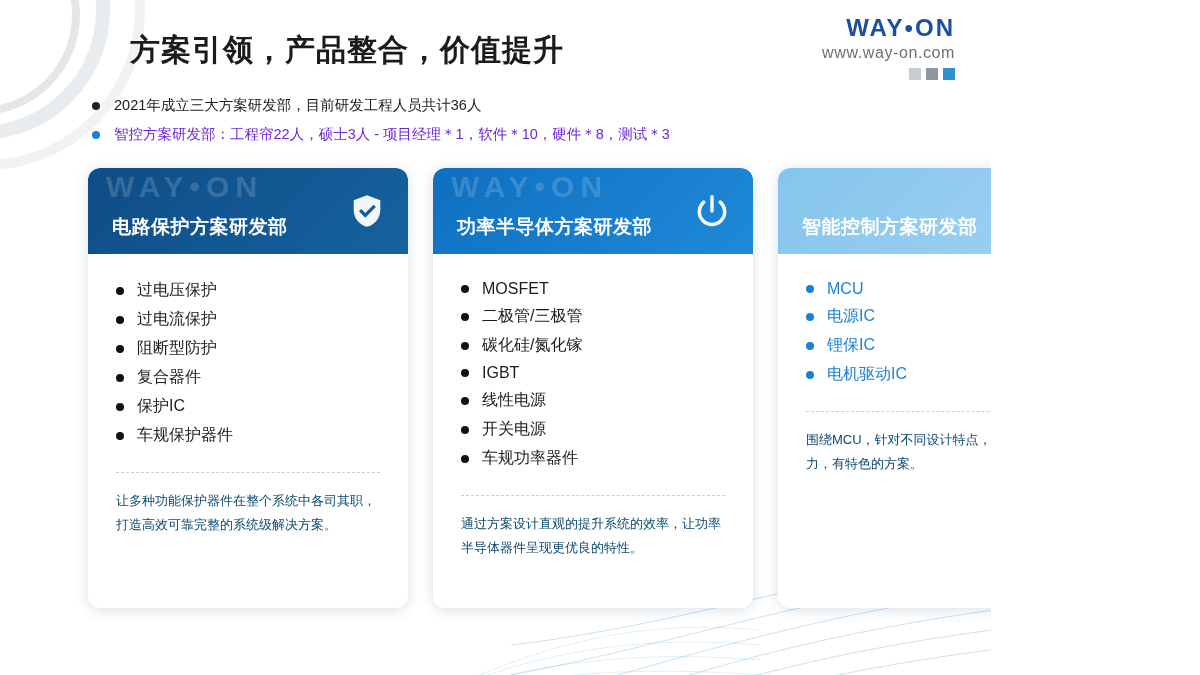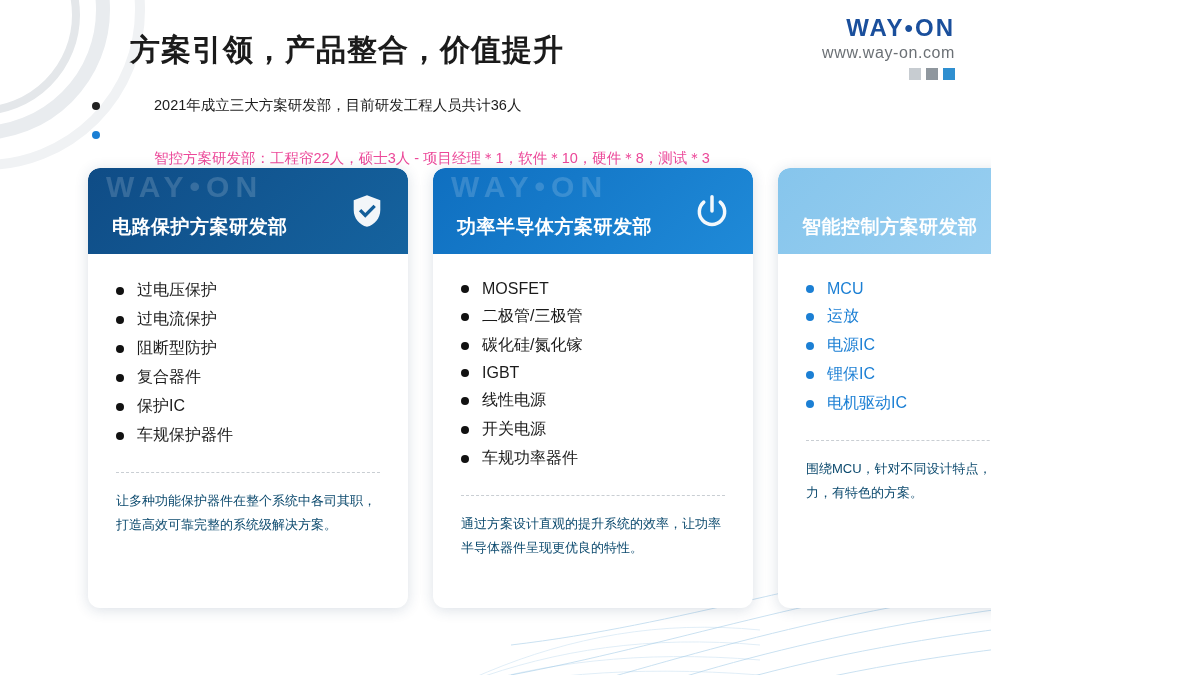--- a/index.html
+++ b/index.html
@@ -36,25 +36,25 @@
   .logo-squares i:nth-child(3){ background:#2f8fd0; }
 
   
   .title {
     position: absolute; left: 130px; top: 30px;
     font-size: 30px; font-weight: bold; color: #1b1b1b; letter-spacing: 1px;
   }
 
   
   .lede { position: absolute; left: 92px; top: 95px; width: 1000px; }
-  .lede-row { display: flex; align-items: flex-start; margin-bottom: 9px; gap: 40px; }
+  .lede-row { display: flex; align-items: flex-start; margin-bottom: 9px; }
   .lede-dot { width: 8px; height: 8px; border-radius: 50%; background: #222; margin: 7px 14px 0 0; flex: 0 0 auto; }
   .lede-row.blue .lede-dot { background: #1b7fd4; }
   .lede-text { font-size: 14.5px; color: #1b1b1b; line-height: 1.4; }
-  .lede-row.blue .lede-text { color: #ec4899; margin-top: 24px; }
+  .lede-row.blue .lede-text { color: #6d28d9; }
 
   
   .cards { position: absolute; left: 88px; top: 168px; display: flex; gap: 25px; }
   .card {
     width: 320px; height: 440px;
     border-radius: 12px;
     background: #ffffff;
     box-shadow: 0 2px 14px rgba(30,60,100,.16);
     overflow: hidden;
     position: relative;
@@ -255,24 +255,20 @@
         </span>
       </div>
       <div class="card-body">
         <ul class="feat">
           <li>
               <span class="b"></span>
               <span class="t">MCU</span>
             </li>
           <li>
               <span class="b"></span>
-              <span class="t">运放</span>
-            </li>
-          <li>
-              <span class="b"></span>
               <span class="t">电源IC</span>
             </li>
           <li>
               <span class="b"></span>
               <span class="t">锂保IC</span>
             </li>
           <li>
               <span class="b"></span>
               <span class="t">电机驱动IC</span>
             </li>

